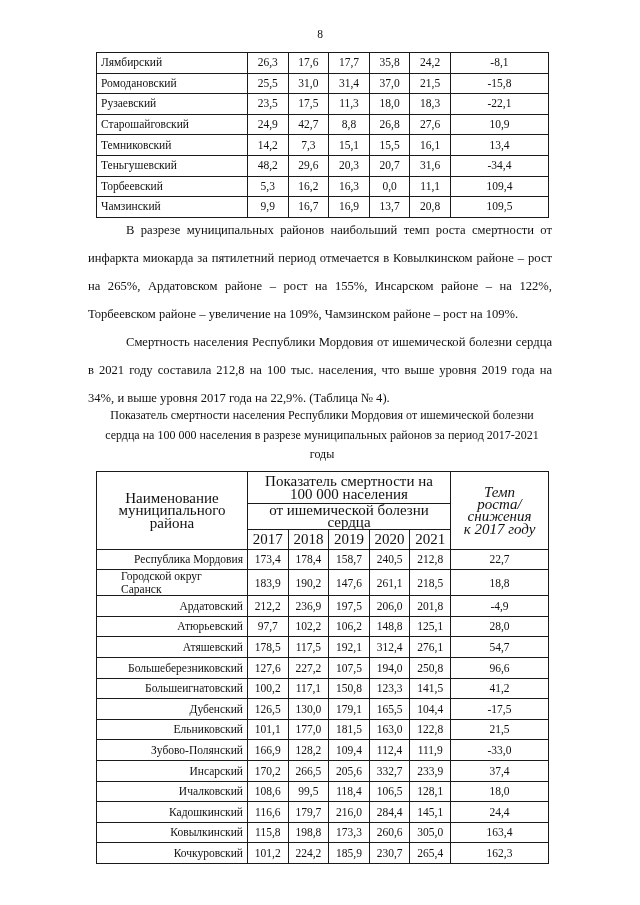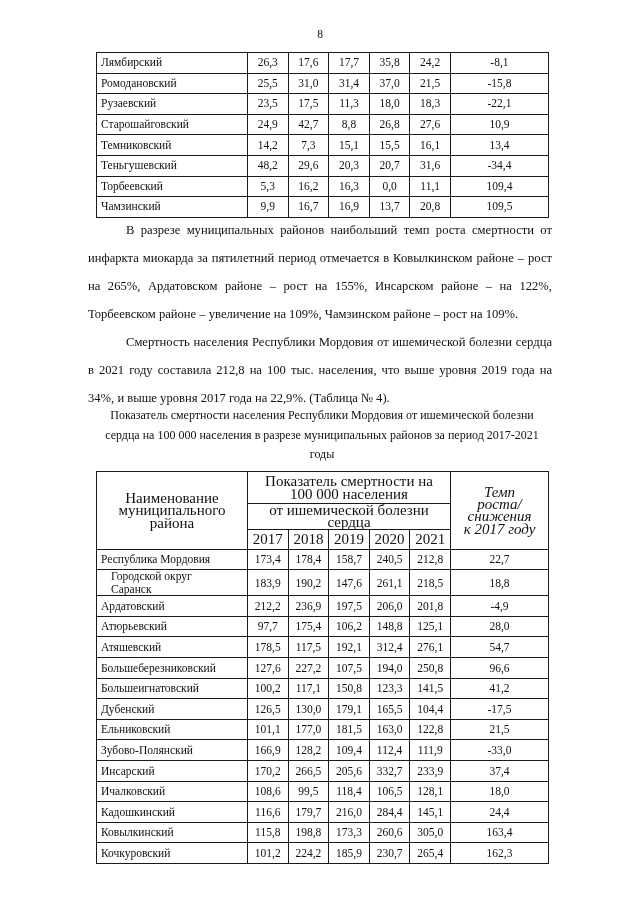--- a/index.html
+++ b/index.html
@@ -122,21 +122,21 @@
   table.main-table td {
     height: 19.6px;
     line-height: 12.4px;
   }
   th.head-span     { height: 31px; }
   th.head-sub      { height: 19px; }
   th.head-year     { height: 19px; font-weight: bold; font-size: 11.5px; }
   th.head-name     { font-size: 11.5px; }
   th.head-trend    { font-size: 11px; font-style: italic; }
   td.name-cell-c {
-    text-align: left;
+    text-align: right;
     padding: 0 4px;
   }
   td.name-two-line {
     text-align: left;
     padding-left: 20px;
     line-height: 14.5px;
   }
   td.main-trend {
     text-align: center;
   }
@@ -286,41 +286,41 @@
           <tr>
             <td class="name-cell-c">Республика Мордовия</td>
             <td class="num-cell">173,4</td>
             <td class="num-cell">178,4</td>
             <td class="num-cell">158,7</td>
             <td class="num-cell">240,5</td>
             <td class="num-cell">212,8</td>
             <td class="main-trend">22,7</td>
           </tr>
           <tr>
-            <td class="name-two-line" style="padding-left: 14px;"><span>Городской округ</span><br><span>Саранск</span></td>
+            <td class="name-two-line" style="padding-left: 24px;"><span>Городской округ</span><br><span>Саранск</span></td>
             <td class="num-cell">183,9</td>
             <td class="num-cell">190,2</td>
             <td class="num-cell">147,6</td>
             <td class="num-cell">261,1</td>
             <td class="num-cell">218,5</td>
             <td class="main-trend">18,8</td>
           </tr>
           <tr>
             <td class="name-cell-c">Ардатовский</td>
             <td class="num-cell">212,2</td>
             <td class="num-cell">236,9</td>
             <td class="num-cell">197,5</td>
             <td class="num-cell">206,0</td>
             <td class="num-cell">201,8</td>
             <td class="main-trend">-4,9</td>
           </tr>
           <tr>
             <td class="name-cell-c">Атюрьевский</td>
             <td class="num-cell">97,7</td>
-            <td class="num-cell">175,4</td>
+            <td class="num-cell">102,2</td>
             <td class="num-cell">106,2</td>
             <td class="num-cell">148,8</td>
             <td class="num-cell">125,1</td>
             <td class="main-trend">28,0</td>
           </tr>
           <tr>
             <td class="name-cell-c">Атяшевский</td>
             <td class="num-cell">178,5</td>
             <td class="num-cell">117,5</td>
             <td class="num-cell">192,1</td>

